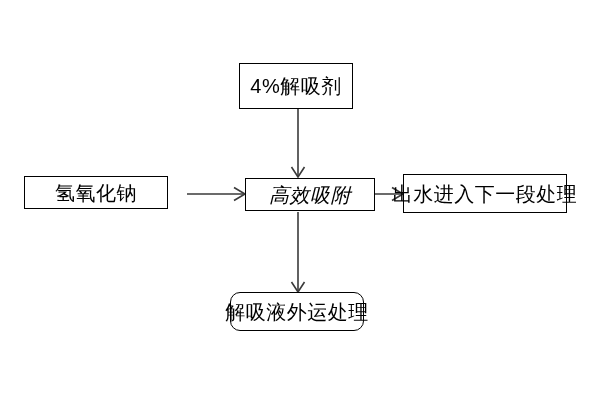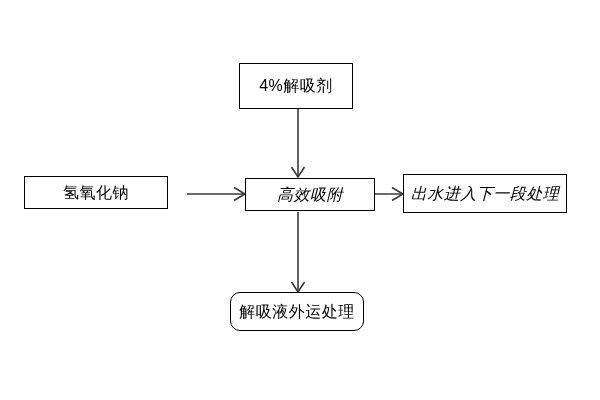--- a/index.html
+++ b/index.html
@@ -21,21 +21,21 @@
   }
   .node {
     position: absolute;
     box-sizing: border-box;
     border: 1px solid #000000;
     background: #ffffff;
     display: flex;
     align-items: center;
     justify-content: center;
     color: #000000;
-    font-size: 16px;
+    font-size: 20px;
     line-height: 1.1;
     letter-spacing: 0.5px;
     white-space: nowrap;
   }
   #node-desorbent {
     left: 239px;
     top: 63px;
     width: 114px;
     height: 46px;
   }
@@ -51,21 +51,20 @@
     top: 178px;
     width: 130px;
     height: 33px;
     font-style: italic;
   }
   #node-effluent {
     left: 403px;
     top: 174px;
     width: 164px;
     height: 39px;
-    font-style: italic;
   }
   #node-desorbate {
     left: 230px;
     top: 292px;
     width: 134px;
     height: 39px;
     border-radius: 10px;
   }
   #edge-layer {
     position: absolute;

